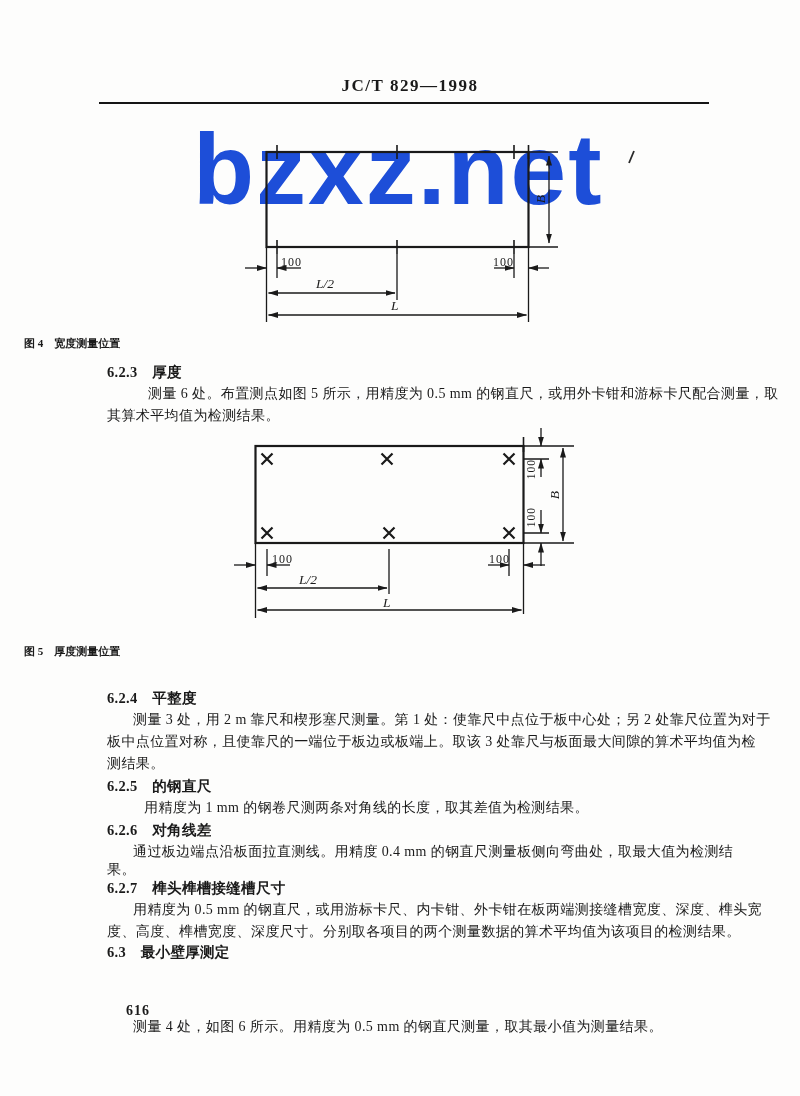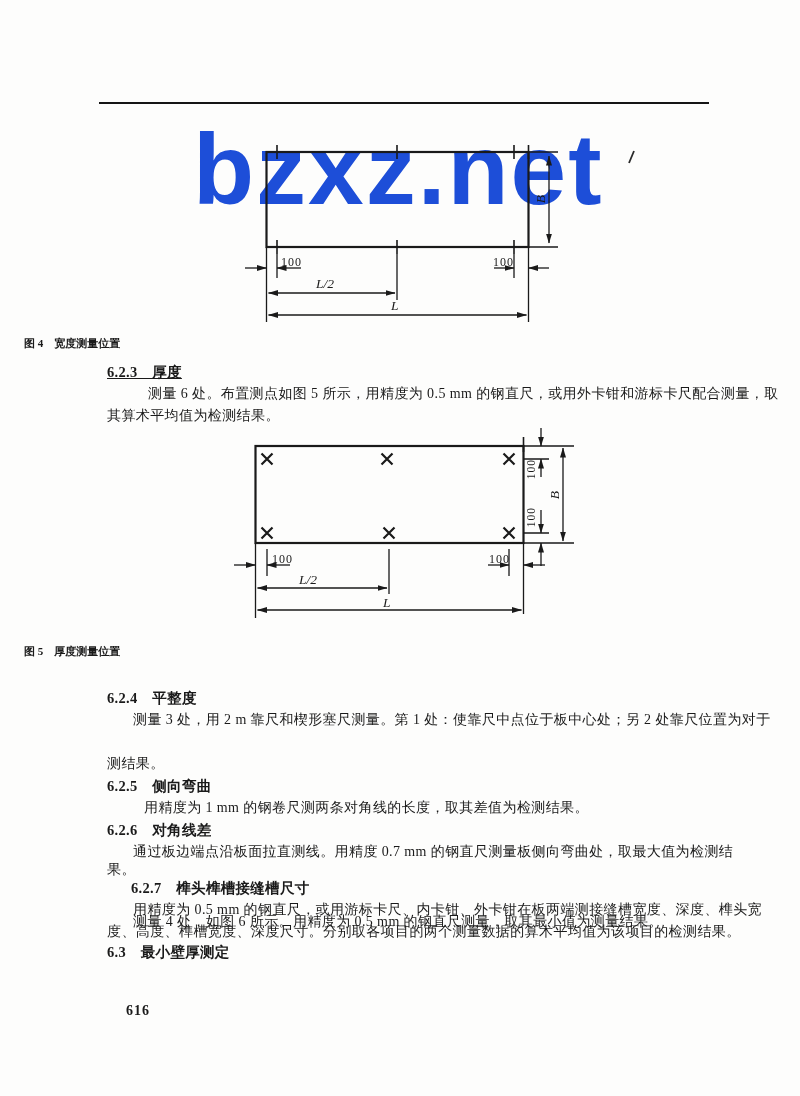--- a/index.html
+++ b/index.html
@@ -30,20 +30,21 @@
   .sec-p{position:absolute;font-size:14px;z-index:3;white-space:pre;letter-spacing:0.4px;}
   .pagenum{position:absolute;left:126px;top:1003px;font-size:14px;font-weight:bold;letter-spacing:1px;z-index:3;}
 </style>
 </head>
 <body>
 
 <div class="page">
 
   <div class="watermark">bzxz.net</div>
 
+  <div class="hdr">JC/T 829—1998</div>
   <div class="hdr-rule"></div>
 
   <svg class="linework" width="800" height="1096" viewBox="0 0 800 1096">
     <defs>
       <marker id="ah" viewBox="0 0 10 6" refX="9.5" refY="3" markerWidth="10" markerHeight="6" orient="auto-start-reverse" markerUnits="userSpaceOnUse">
         <path d="M0 0 L10 3 L0 6 Z" fill="#1a1a1a"></path>
       </marker>
     </defs>
 
     <g stroke="#1a1a1a" fill="none">
@@ -115,36 +116,37 @@
 
   <span class="dim rot" style="left:516px;top:463px;width:30px;font-size:11.5px;">100</span>
   <span class="dim rot" style="left:516px;top:511px;width:30px;font-size:11.5px;">100</span>
   <span class="dim-var rot" style="left:544px;top:487px;width:22px;">B</span>
   <span class="dim" style="left:272px;top:552px;">100</span>
   <span class="dim" style="left:489px;top:552px;">100</span>
   <span class="dim-var" style="left:299px;top:572px;">L/2</span>
   <span class="dim-var" style="left:383px;top:595px;">L</span>
   <div class="caption" style="top:644px;">图 5　厚度测量位置</div>
 
-  <div class="sec-h" style="left:107px;top:363px;text-decoration:underline;">6.2.3　厚度</div>
+  <div class="sec-h" style="left:107px;top:363px;">6.2.3　厚度</div>
   <div class="sec-p" style="left:148px;top:385px;">测量 6 处。布置测点如图 5 所示，用精度为 0.5 mm 的钢直尺，或用外卡钳和游标卡尺配合测量，取</div>
   <div class="sec-p" style="left:107px;top:407px;">其算术平均值为检测结果。</div>
 
   <div class="sec-h" style="left:107px;top:689px;">6.2.4　平整度</div>
   <div class="sec-p" style="left:133px;top:711px;">测量 3 处，用 2 m 靠尺和楔形塞尺测量。第 1 处：使靠尺中点位于板中心处；另 2 处靠尺位置为对于</div>
+  <div class="sec-p" style="left:107px;top:733px;">板中点位置对称，且使靠尺的一端位于板边或板端上。取该 3 处靠尺与板面最大间隙的算术平均值为检</div>
   <div class="sec-p" style="left:107px;top:755px;">测结果。</div>
 
-  <div class="sec-h" style="left:107px;top:777px;">6.2.5　侧向弯曲</div>
+  <div class="sec-h" style="left:107px;top:777px;">6.2.5　的钢直尺</div>
   <div class="sec-p" style="left:133px;top:799px;margin-left:11px;">用精度为 1 mm 的钢卷尺测两条对角线的长度，取其差值为检测结果。</div>
 
   <div class="sec-h" style="left:107px;top:821px;">6.2.6　对角线差</div>
-  <div class="sec-p" style="left:133px;top:843px;">通过板边端点沿板面拉直测线。用精度 0.7 mm 的钢直尺测量板侧向弯曲处，取最大值为检测结</div>
+  <div class="sec-p" style="left:133px;top:843px;">通过板边端点沿板面拉直测线。用精度 0.4 mm 的钢直尺测量板侧向弯曲处，取最大值为检测结</div>
   <div class="sec-p" style="left:107px;top:861px;">果。</div>
 
-  <div class="sec-h" style="left:107px;top:879px;margin-left:24px;">6.2.7　榫头榫槽接缝槽尺寸</div>
+  <div class="sec-h" style="left:107px;top:879px;">6.2.7　榫头榫槽接缝槽尺寸</div>
   <div class="sec-p" style="left:133px;top:901px;">用精度为 0.5 mm 的钢直尺，或用游标卡尺、内卡钳、外卡钳在板两端测接缝槽宽度、深度、榫头宽</div>
   <div class="sec-p" style="left:107px;top:923px;">度、高度、榫槽宽度、深度尺寸。分别取各项目的两个测量数据的算术平均值为该项目的检测结果。</div>
 
   <div class="sec-h" style="left:107px;top:943px;">6.3　最小壁厚测定</div>
-  <div class="sec-p" style="left:133px;top:913px;">测量 4 处，如图 6 所示。用精度为 0.5 mm 的钢直尺测量，取其最小值为测量结果。</div>
+  <div class="sec-p" style="left:133px;top:1018px;">测量 4 处，如图 6 所示。用精度为 0.5 mm 的钢直尺测量，取其最小值为测量结果。</div>
 
   <div class="pagenum">616</div>
 </div>
 
 </body></html>

